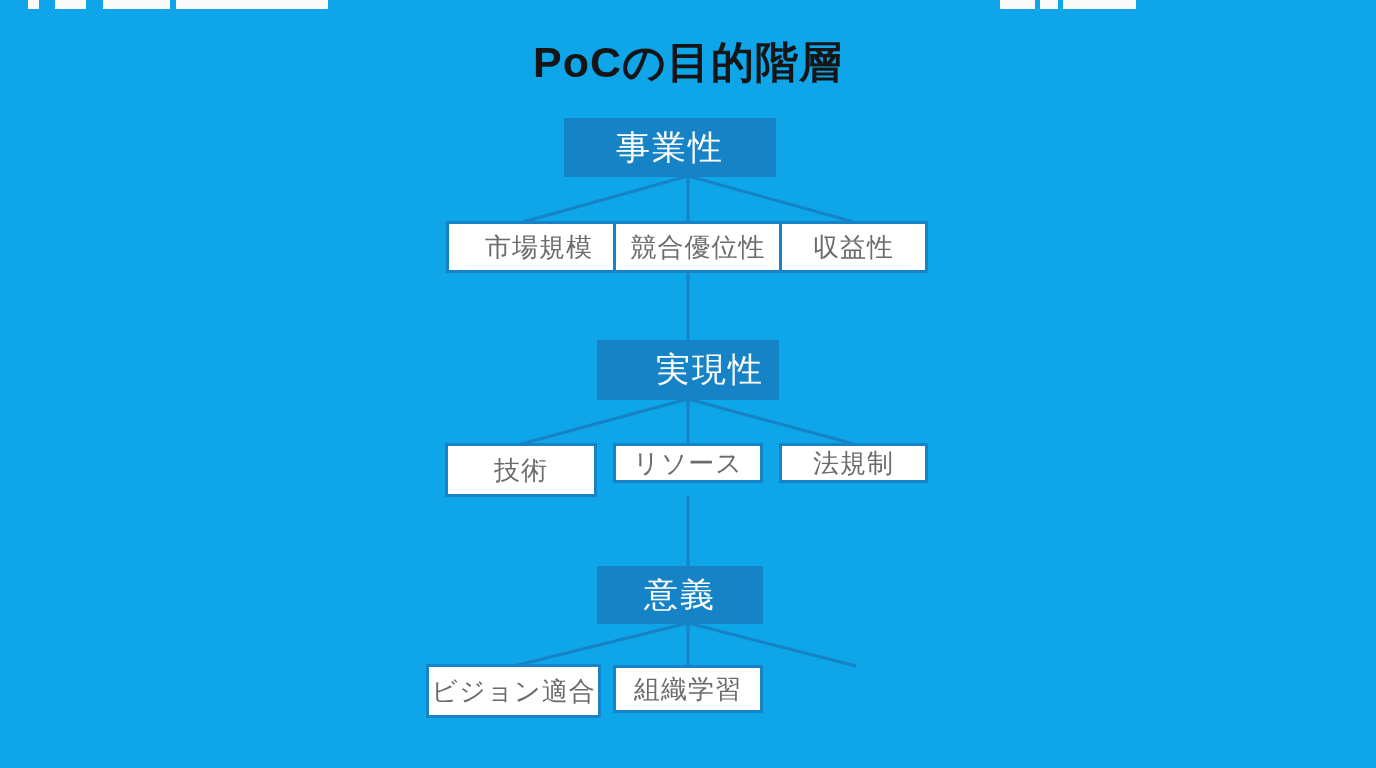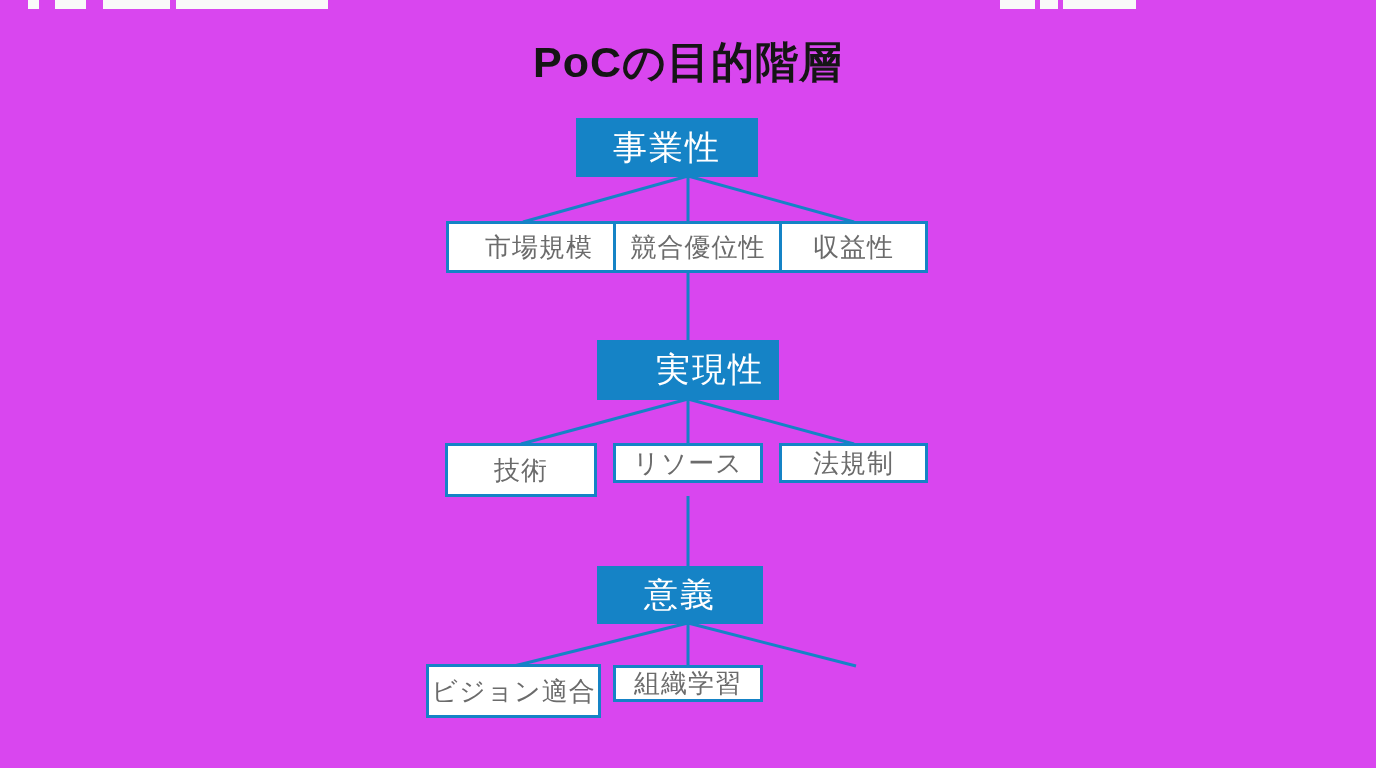--- a/index.html
+++ b/index.html
@@ -1,20 +1,20 @@
 <!DOCTYPE html>
 <html><head>
 <meta charset="utf-8">
 <style>
   html, body { margin: 0; padding: 0; background: #ffffff; }
   .canvas {
     position: relative;
     width: 1376px;
     height: 768px;
-    background: #d946ef;
+    background: #0ea5e9;
     overflow: hidden;
     font-family: "Liberation Sans", "DejaVu Sans", sans-serif;
   }
   .edge-frag {
     position: absolute;
     top: 0;
     height: 9px;
     background: #f9f9f9;
   }
   .title {
@@ -59,33 +59,33 @@
     color: #6b6b6b;
     display: flex;
     align-items: center;
     justify-content: center;
     font-size: 26px;
     letter-spacing: 1px;
     z-index: 2;
     box-sizing: border-box;
   }
   
-  .p1 { left: 576px; top: 118px; width: 182px; height: 59px; }
+  .p1 { left: 564px; top: 118px; width: 212px; height: 59px; }
   .c11 { left: 446px; top: 221px; width: 186px; height: 52px; }
   .c12 { left: 613px; top: 221px; width: 170px; height: 52px; }
   .c13 { left: 779px; top: 221px; width: 149px; height: 52px; }
   
   .p2 { left: 597px; top: 340px; width: 182px; height: 60px; padding-left: 44px; }
   .c21 { left: 445px; top: 443px; width: 152px; height: 54px; }
   .c22 { left: 613px; top: 443px; width: 150px; height: 40px; }
   .c23 { left: 779px; top: 443px; width: 149px; height: 40px; }
   
   .p3 { left: 597px; top: 566px; width: 166px; height: 58px; }
   .c31 { left: 426px; top: 664px; width: 175px; height: 54px; }
-  .c32 { left: 613px; top: 665px; width: 150px; height: 37px; }
+  .c32 { left: 613px; top: 665px; width: 150px; height: 48px; }
   .c33 { left: 782px; top: 665px; width: 148px; height: 53px; }
 </style>
 </head>
 <body>
 
 <div class="canvas">
 
   <div class="edge-frag" style="left:28px;  width:11px;"></div>
   <div class="edge-frag" style="left:55px;  width:31px;"></div>
   <div class="edge-frag" style="left:103px; width:67px;"></div>

